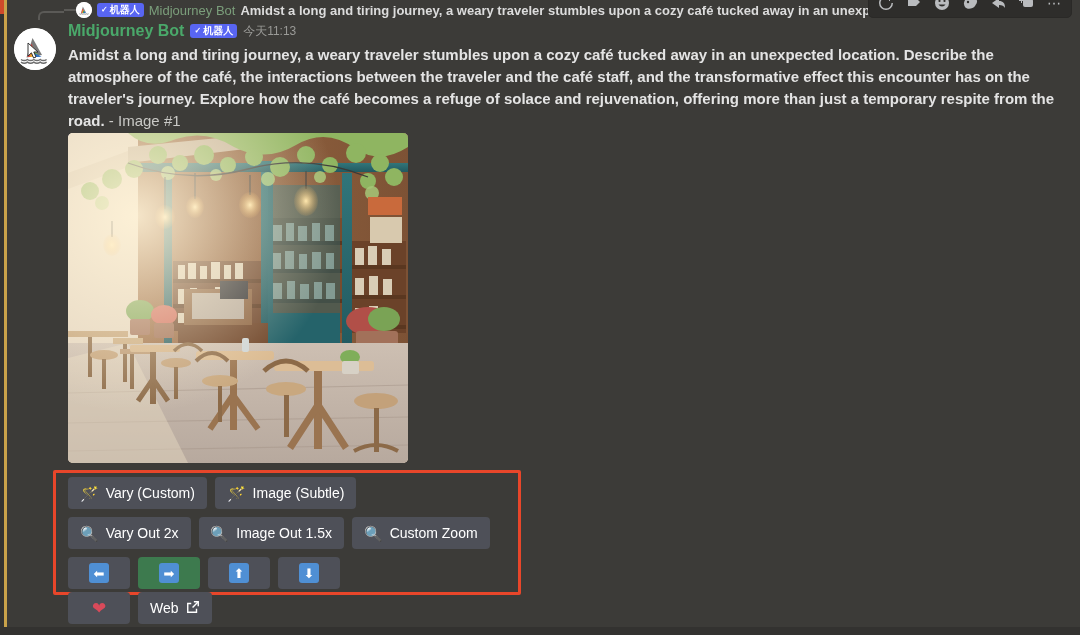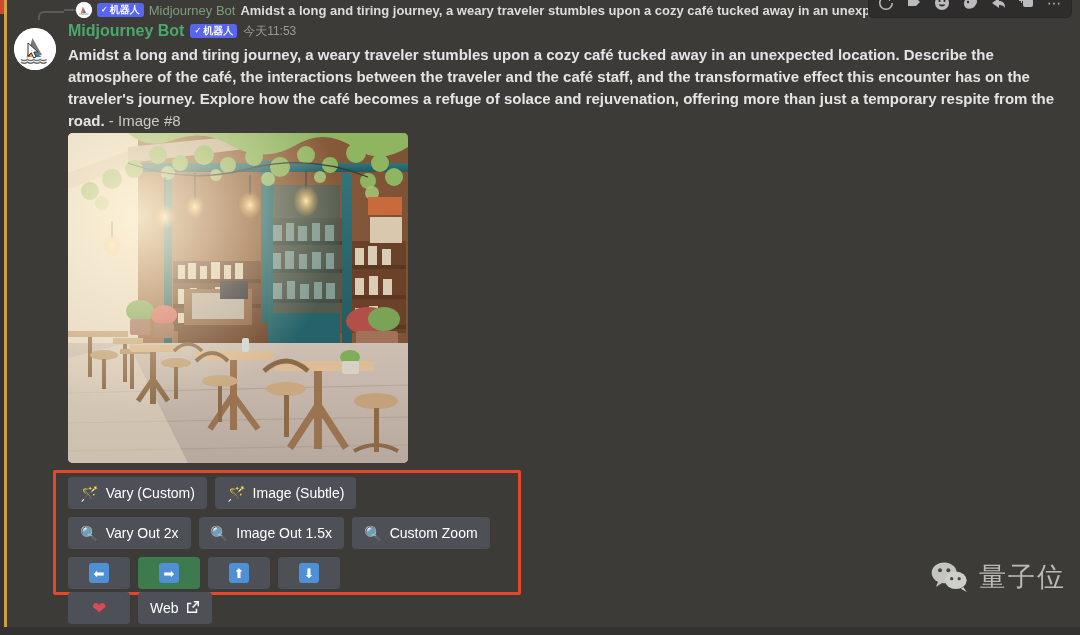--- a/index.html
+++ b/index.html
@@ -254,25 +254,25 @@
       <path d="M1 1 L1 14 L4.4 10.8 L6.6 16 L9 15 L6.8 10 L11 10 Z" fill="#ffffff" stroke="#333" stroke-width="1"></path>
     </svg>
 
     <div class="msg-body">
       <div class="msg-head">
         <span class="author">Midjourney Bot</span>
         <span class="bot-badge">
           <span class="chk">✓</span>
             <span>机器人</span>
         </span>
-        <span class="timestamp">今天11:53</span>
+        <span class="timestamp">今天11:13</span>
       </div>
       <div class="msg-text">
         <span>Amidst a long and tiring journey, a weary traveler stumbles upon a cozy café tucked away in an unexpected location. Describe the atmosphere of the café, the interactions between the traveler and the café staff, and the transformative effect this encounter has on the traveler's journey. Explore how the café becomes a refuge of solace and rejuvenation, offering more than just a temporary respite from the road.</span>
-        <span class="img-label">- Image #8</span>
+        <span class="img-label">- Image #1</span>
         <br>
         <span class="mention">@seann662</span>
       </div>
     </div>
 
     <div class="gen-image">
       <svg viewBox="0 0 340 330" preserveAspectRatio="none">
         <defs>
           <linearGradient id="sky" x1="0" y1="0" x2="1" y2="1">
             <stop offset="0" stop-color="#f3e7d4"></stop>
@@ -545,30 +545,15 @@
       <span>
         <svg width="14" height="14" viewBox="0 0 16 16" style="fill:none;stroke:#fff;stroke-width:1.6">
           <path d="M9 2h5v5"></path>
             <path d="M14 2L7.5 8.5"></path>
             <path d="M12 10v4H2V4h4"></path>
         </svg>
       </span>
     </button>
   </div>
 
-  <div class="watermark">
-    <span class="wechat">
-      <svg viewBox="0 0 48 40">
-        <ellipse cx="17" cy="15" rx="15" ry="12.5" fill="#e3e3e0"></ellipse>
-        <path d="M10 25 L7 32 L15 27 Z" fill="#e3e3e0"></path>
-        <circle cx="12" cy="12" r="2.4" fill="#4a4a48"></circle>
-        <circle cx="22" cy="12" r="2.4" fill="#4a4a48"></circle>
-        <ellipse cx="31" cy="24" rx="13" ry="10.5" fill="#efefec"></ellipse>
-        <path d="M40 32 L44 38 L37 34 Z" fill="#efefec"></path>
-        <circle cx="26" cy="22" r="2" fill="#4a4a48"></circle>
-        <circle cx="35" cy="22" r="2" fill="#4a4a48"></circle>
-      </svg>
-    </span>
-    <span class="wm-text">量子位</span>
-  </div>
 
   <div class="bottom-strip"></div>
 </div>
 
 </body></html>

